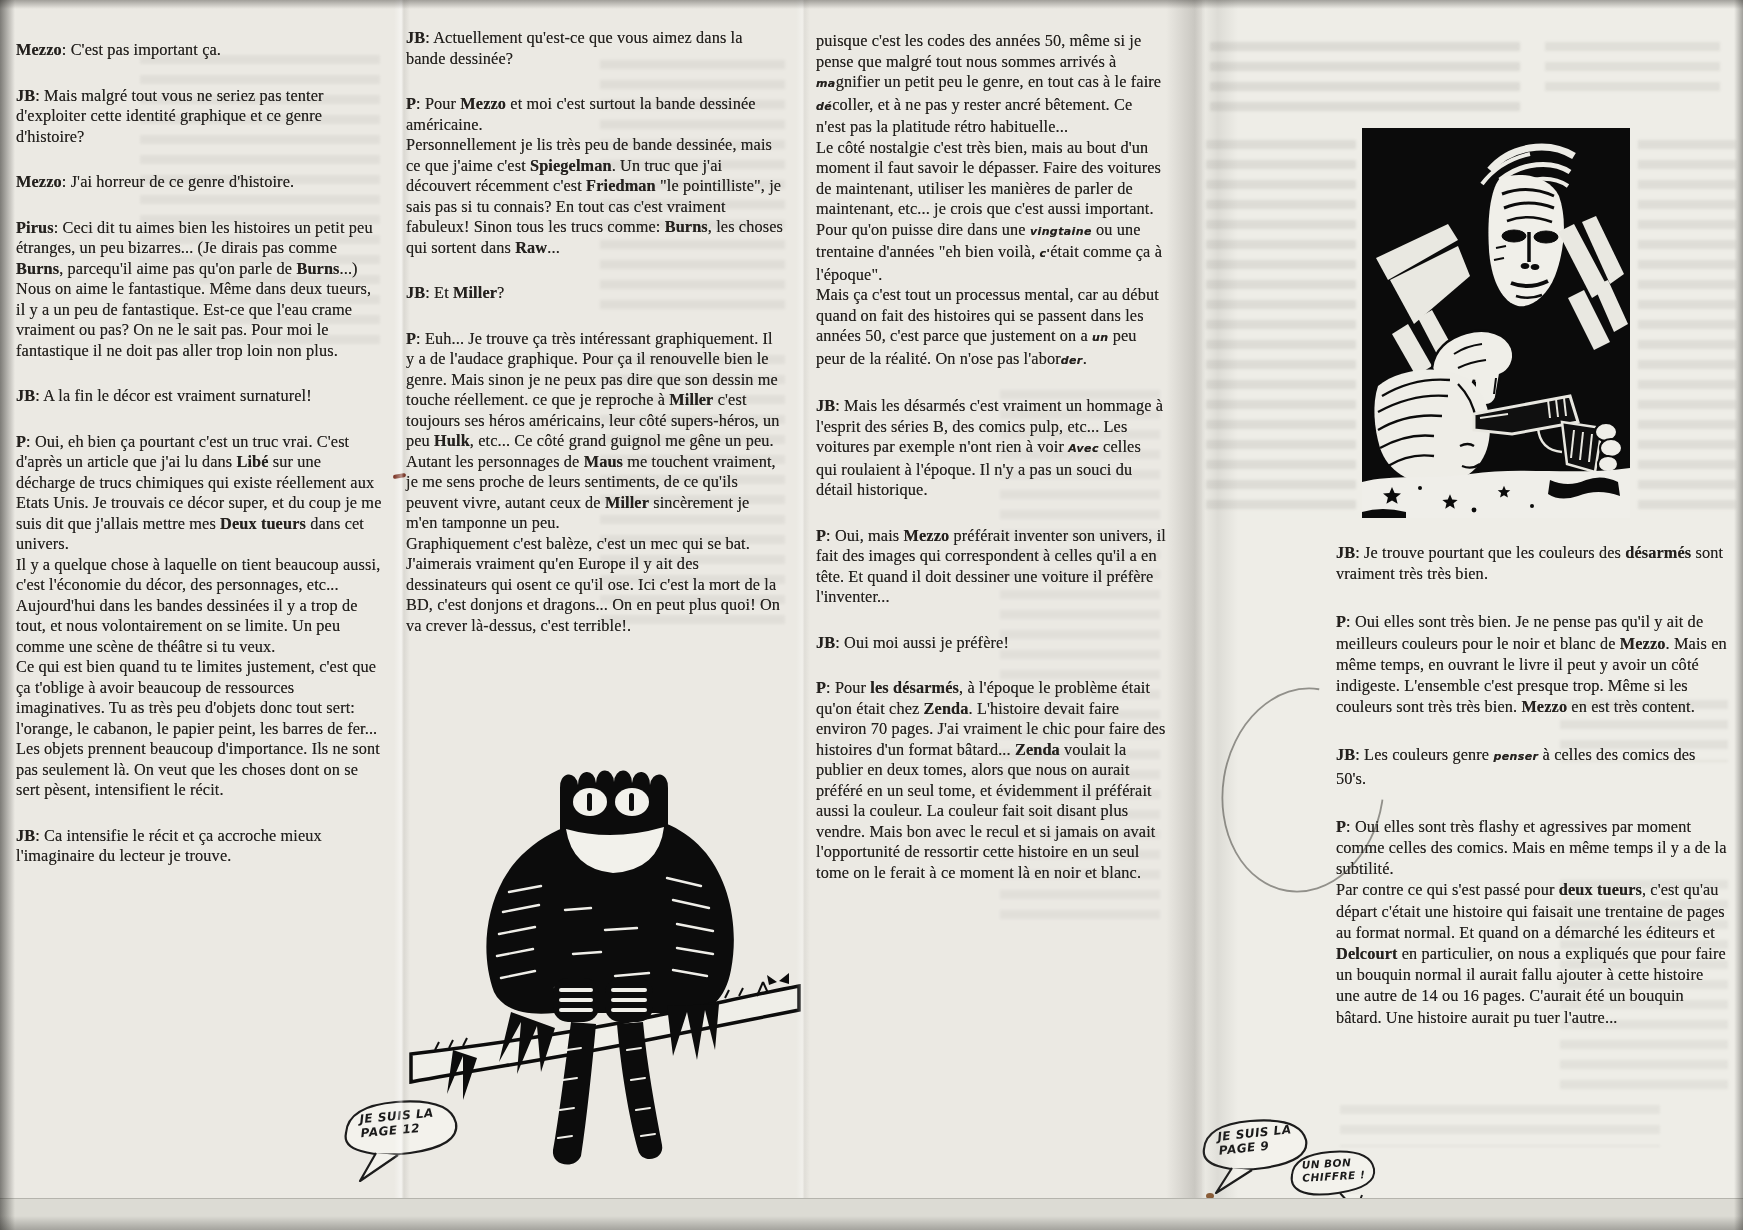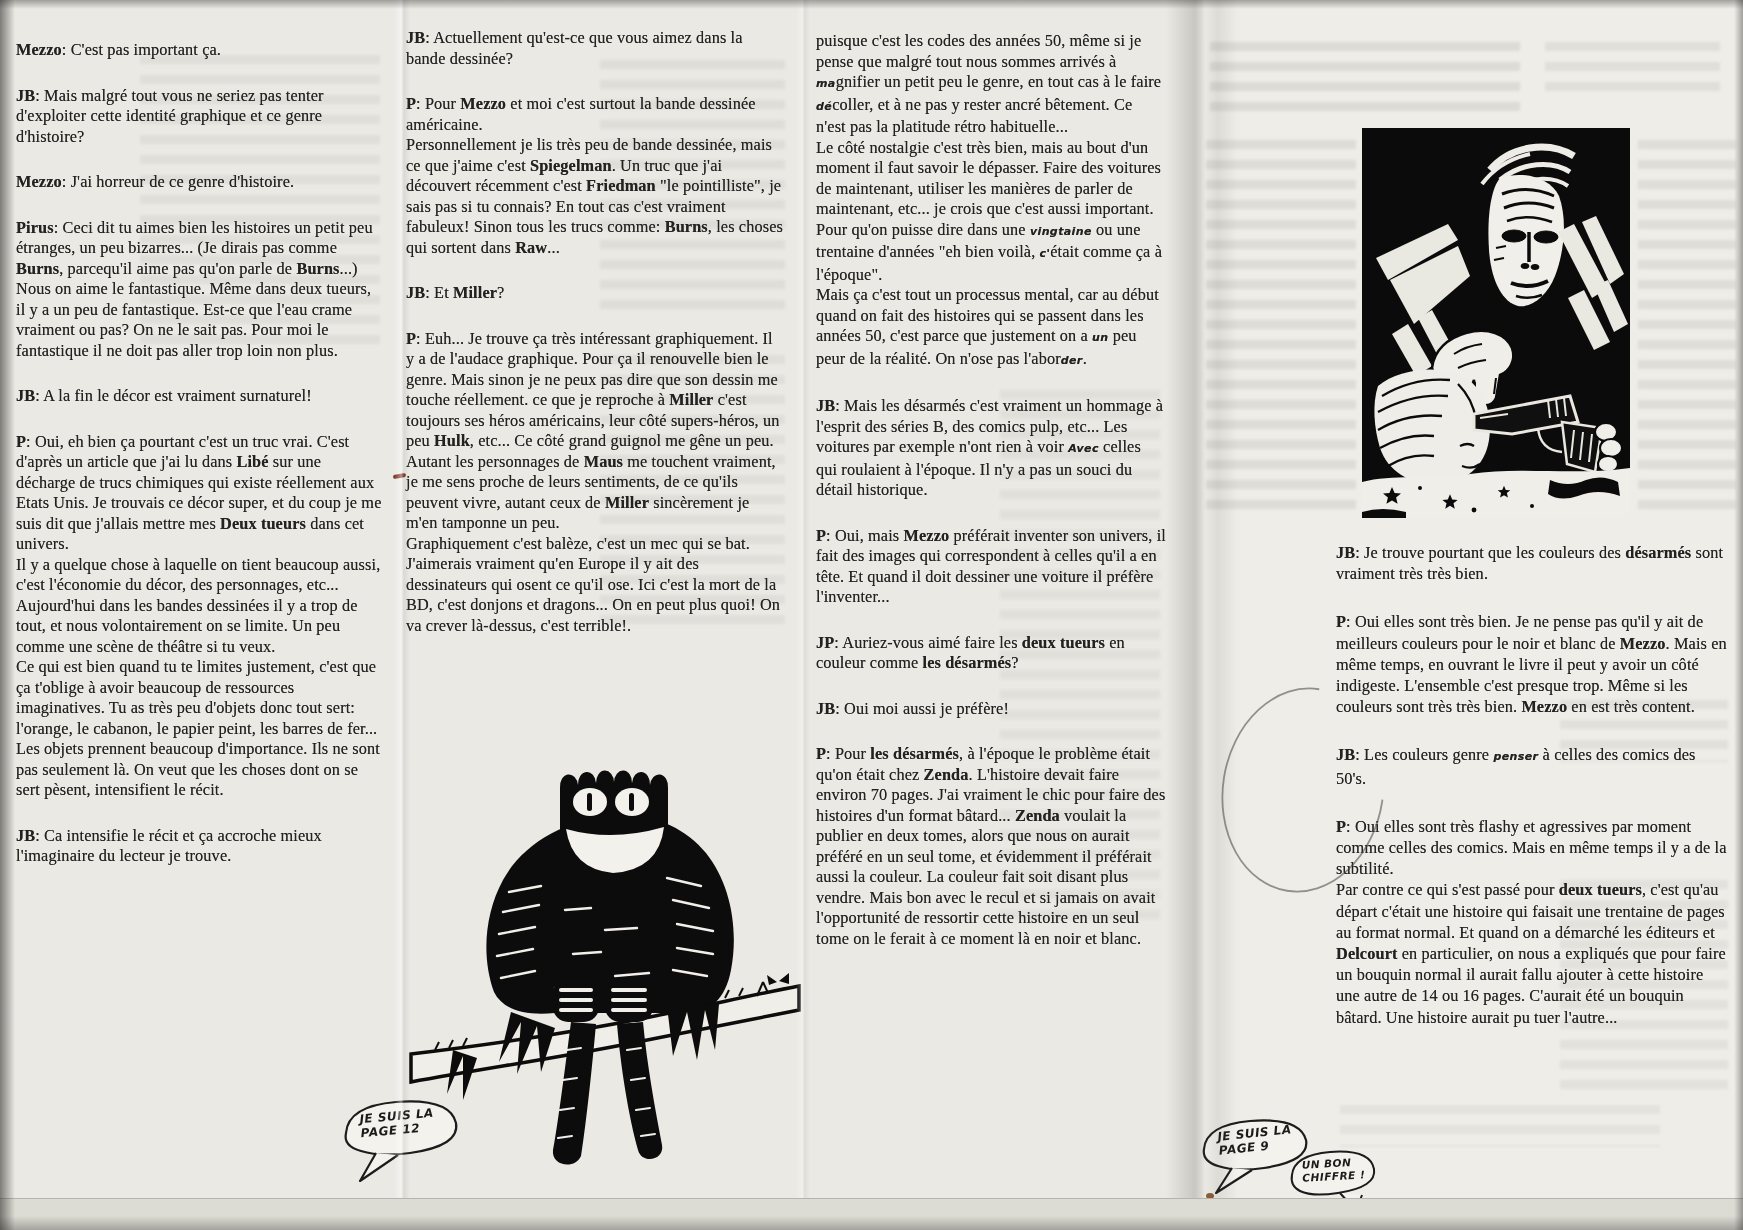--- a/index.html
+++ b/index.html
@@ -72,21 +72,20 @@
   <div class="col" id="col2">
       <p><span class="b">JB</span><span>: Actuellement qu'est-ce que vous aimez dans la bande dessinée?</span></p>
       <p><span class="b">P</span><span>: Pour </span><span class="b">Mezzo</span><span> et moi c'est surtout la bande dessinée américaine.</span><br><span>Personnellement je lis très peu de bande dessinée, mais ce que j'aime c'est </span><span class="b">Spiegelman</span><span>. Un truc que j'ai découvert récemment c'est </span><span class="b">Friedman</span><span> "le pointilliste", je sais pas si tu connais? En tout cas c'est vraiment fabuleux! Sinon tous les trucs comme: </span><span class="b">Burns</span><span>, les choses qui sortent dans </span><span class="b">Raw</span><span>...</span></p>
       <p><span class="b">JB</span><span>: Et </span><span class="b">Miller</span><span>?</span></p>
       <p><span class="b">P</span><span>: Euh... Je trouve ça très intéressant graphiquement. Il y a de l'audace graphique. Pour ça il renouvelle bien le genre. Mais sinon je ne peux pas dire que son dessin me touche réellement. ce que je reproche à </span><span class="b">Miller</span><span> c'est toujours ses héros américains, leur côté supers-héros, un peu </span><span class="b">Hulk</span><span>, etc... Ce côté grand guignol me gêne un peu.</span><br><span>Autant les personnages de </span><span class="b">Maus</span><span> me touchent vraiment, je me sens proche de leurs sentiments, de ce qu'ils peuvent vivre, autant ceux de </span><span class="b">Miller</span><span> sincèrement je m'en tamponne un peu.</span><br><span>Graphiquement c'est balèze, c'est un mec qui se bat. J'aimerais vraiment qu'en Europe il y ait des dessinateurs qui osent ce qu'il ose. Ici c'est la mort de la BD, c'est donjons et dragons... On en peut plus quoi! On va crever là-dessus, c'est terrible!.</span></p>
     </div>
   <div class="col" id="col3">
       <p><span>puisque c'est les codes des années 50, même si je pense que malgré tout nous sommes arrivés à </span><span class="hand">ma</span><span>gnifier un petit peu le genre, en tout cas à le faire </span><span class="hand">dé</span><span>coller, et à ne pas y rester ancré bêtement. Ce n'est pas la platitude rétro habituelle...</span><br><span>Le côté nostalgie c'est très bien, mais au bout d'un moment il faut savoir le dépasser. Faire des voitures de maintenant, utiliser les manières de parler de maintenant, etc... je crois que c'est aussi important. Pour qu'on puisse dire dans une </span><span class="hand">vingtaine</span><span> ou une trentaine d'années "eh bien voilà, </span><span class="hand">c'</span><span>était comme ça à l'époque".</span><br><span>Mais ça c'est tout un processus mental, car au début quand on fait des histoires qui se passent dans les années 50, c'est parce que justement on a </span><span class="hand">un</span><span> peu peur de la réalité. On n'ose pas l'abor</span><span class="hand">der</span><span>.</span></p>
       <p><span class="b">JB</span><span>: Mais les désarmés c'est vraiment un hommage à l'esprit des séries B, des comics pulp, etc... Les voitures par exemple n'ont rien à voir </span><span class="hand">Avec</span><span> celles qui roulaient à l'époque. Il n'y a pas un souci du détail historique.</span></p>
       <p><span class="b">P</span><span>: Oui, mais </span><span class="b">Mezzo</span><span> préférait inventer son univers, il fait des images qui correspondent à celles qu'il a en tête. Et quand il doit dessiner une voiture il préfère l'inventer...</span></p>
-      <p><span class="b">JP</span><span>: Auriez-vous aimé faire les </span><span class="b">deux tueurs</span><span> en couleur comme </span><span class="b">les désarmés</span><span>?</span></p>
       <p><span class="b">JB</span><span>: Oui moi aussi je préfère!</span></p>
       <p><span class="b">P</span><span>: Pour </span><span class="b">les désarmés</span><span>, à l'époque le problème était qu'on était chez </span><span class="b">Zenda</span><span>. L'histoire devait faire environ 70 pages. J'ai vraiment le chic pour faire des histoires d'un format bâtard... </span><span class="b">Zenda</span><span> voulait la publier en deux tomes, alors que nous on aurait préféré en un seul tome, et évidemment il préférait aussi la couleur. La couleur fait soit disant plus vendre. Mais bon avec le recul et si jamais on avait l'opportunité de ressortir cette histoire en un seul tome on le ferait à ce moment là en noir et blanc.</span></p>
     </div>
   <div class="col" id="col4">
       <p><span class="b">JB</span><span>: Je trouve pourtant que les couleurs des </span><span class="b">désarmés</span><span> sont vraiment très très bien.</span></p>
       <p><span class="b">P</span><span>: Oui elles sont très bien. Je ne pense pas qu'il y ait de meilleurs couleurs pour le noir et blanc de </span><span class="b">Mezzo</span><span>. Mais en même temps, en ouvrant le livre il peut y avoir un côté indigeste. L'ensemble c'est presque trop. Même si les couleurs sont très très bien. </span><span class="b">Mezzo</span><span> en est très content.</span></p>
       <p><span class="b">JB</span><span>: Les couleurs genre </span><span class="hand">penser</span><span> à celles des comics des 50's.</span></p>
       <p><span class="b">P</span><span>: Oui elles sont très flashy et agressives par moment comme celles des comics. Mais en même temps il y a de la subtilité.</span><br><span>Par contre ce qui s'est passé pour </span><span class="b">deux tueurs</span><span>, c'est qu'au départ c'était une histoire qui faisait une trentaine de pages au format normal. Et quand on a démarché les éditeurs et </span><span class="b">Delcourt</span><span> en particulier, on nous a expliqués que pour faire un bouquin normal il aurait fallu ajouter à cette histoire une autre de 14 ou 16 pages. C'aurait été un bouquin bâtard. Une histoire aurait pu tuer l'autre...</span></p>
     </div>
 

